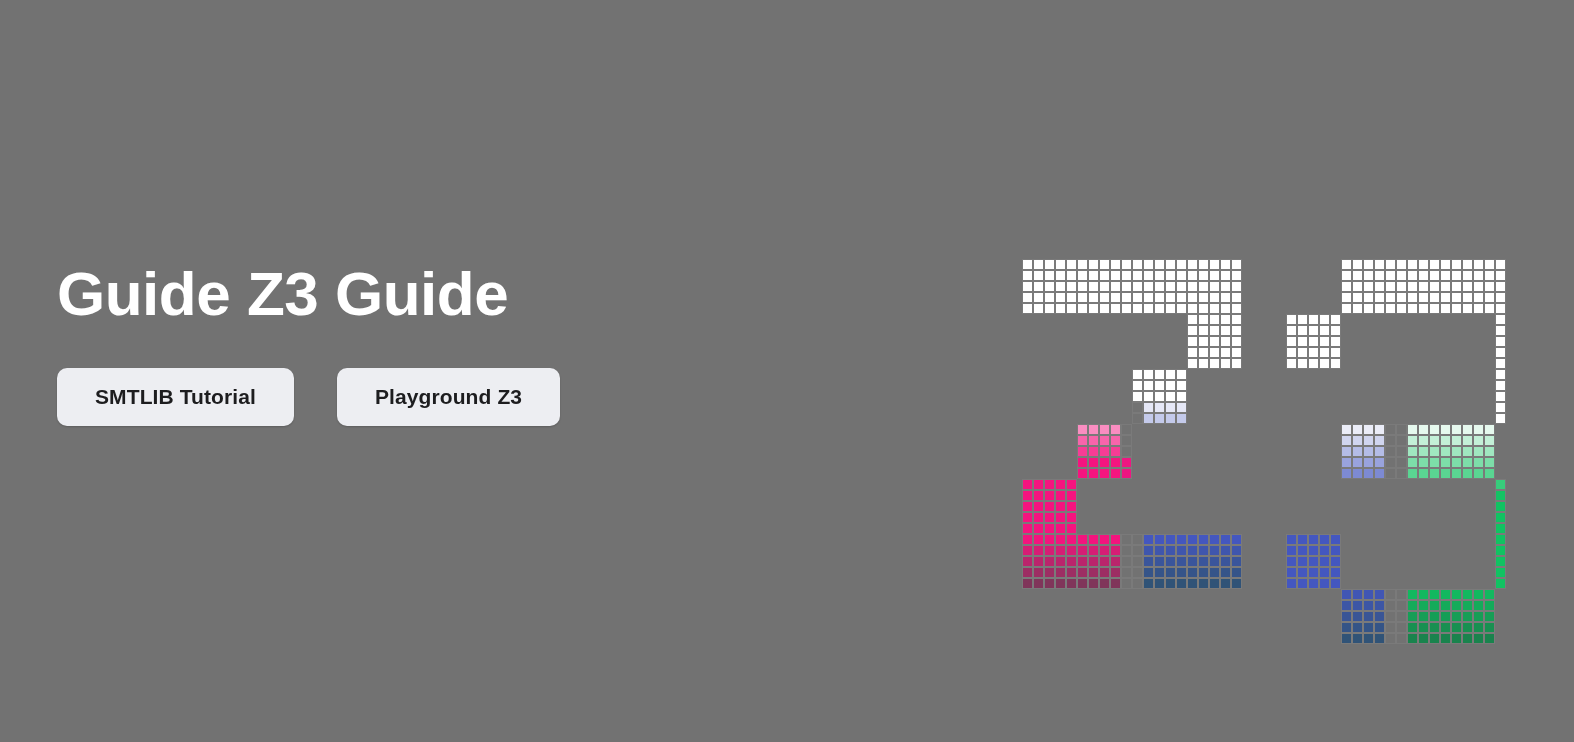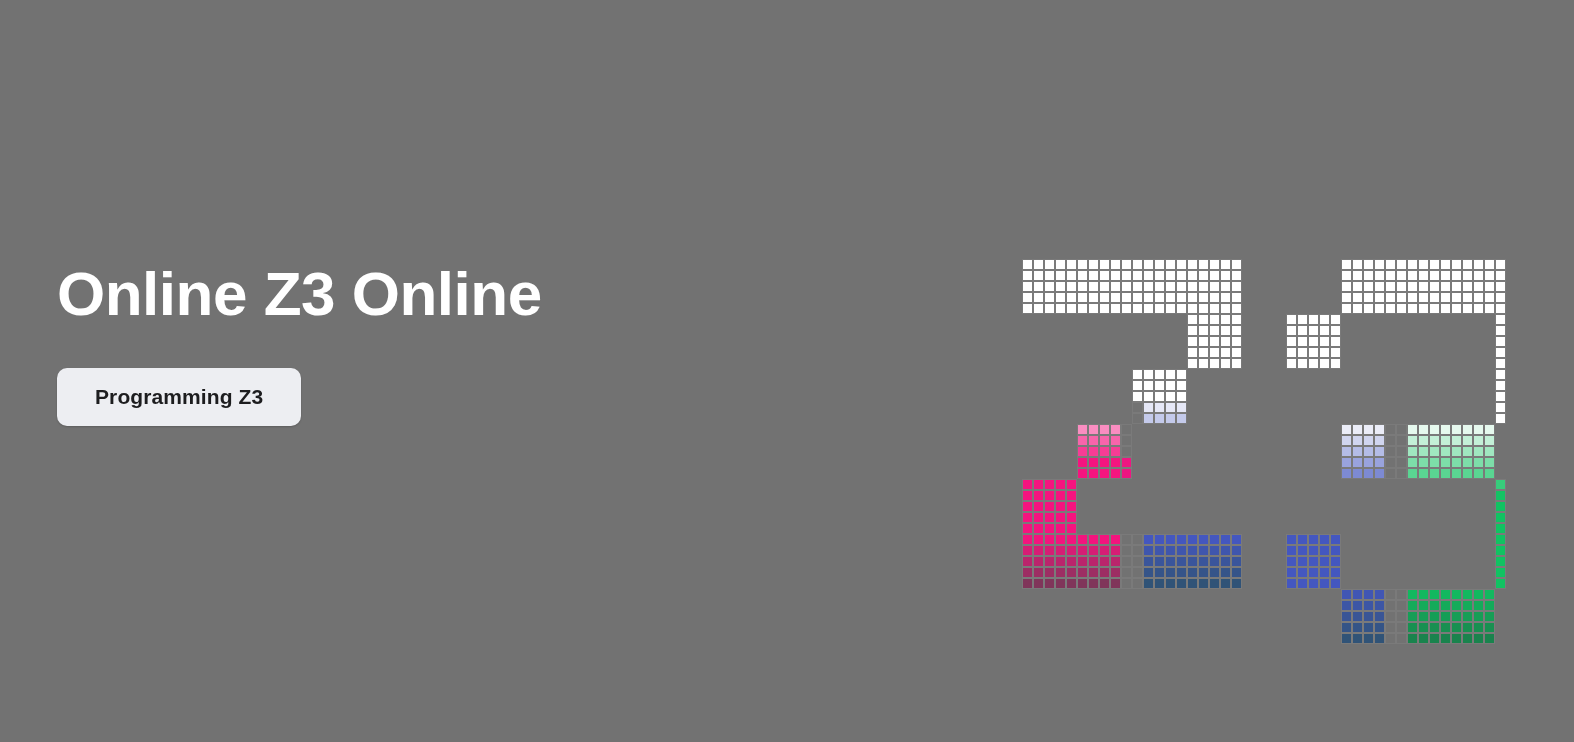--- a/index.html
+++ b/index.html
@@ -93,24 +93,25 @@
     width: 100%;
     height: 100%;
   }
 </style>
 </head>
 <body style="background: rgb(114, 114, 114);">
 
 <div id="hero">
 
   <div id="hero-text">
-    <h1 id="page-title">Online Z3 Online</h1>
+    <h1 id="page-title">Guide Z3 Guide</h1>
 
     <div id="cta-row">
-      <button class="cta-button">Programming Z3</button>
+      <button class="cta-button">SMTLIB Tutorial</button>
+      <button class="cta-button">Playground Z3</button>
     </div>
   </div>
 
   <div id="logo-art">
     <div class="glyph" id="glyph-z" style="width: 220px; height: 330px;">
         <div class="pixel-cell" style="left: 0px; top: 0px;">
           <i style="background: rgb(255, 255, 255);"></i>
         </div>
         <div class="pixel-cell" style="left: 11px; top: 0px;">
           <i style="background: rgb(255, 255, 255);"></i>

